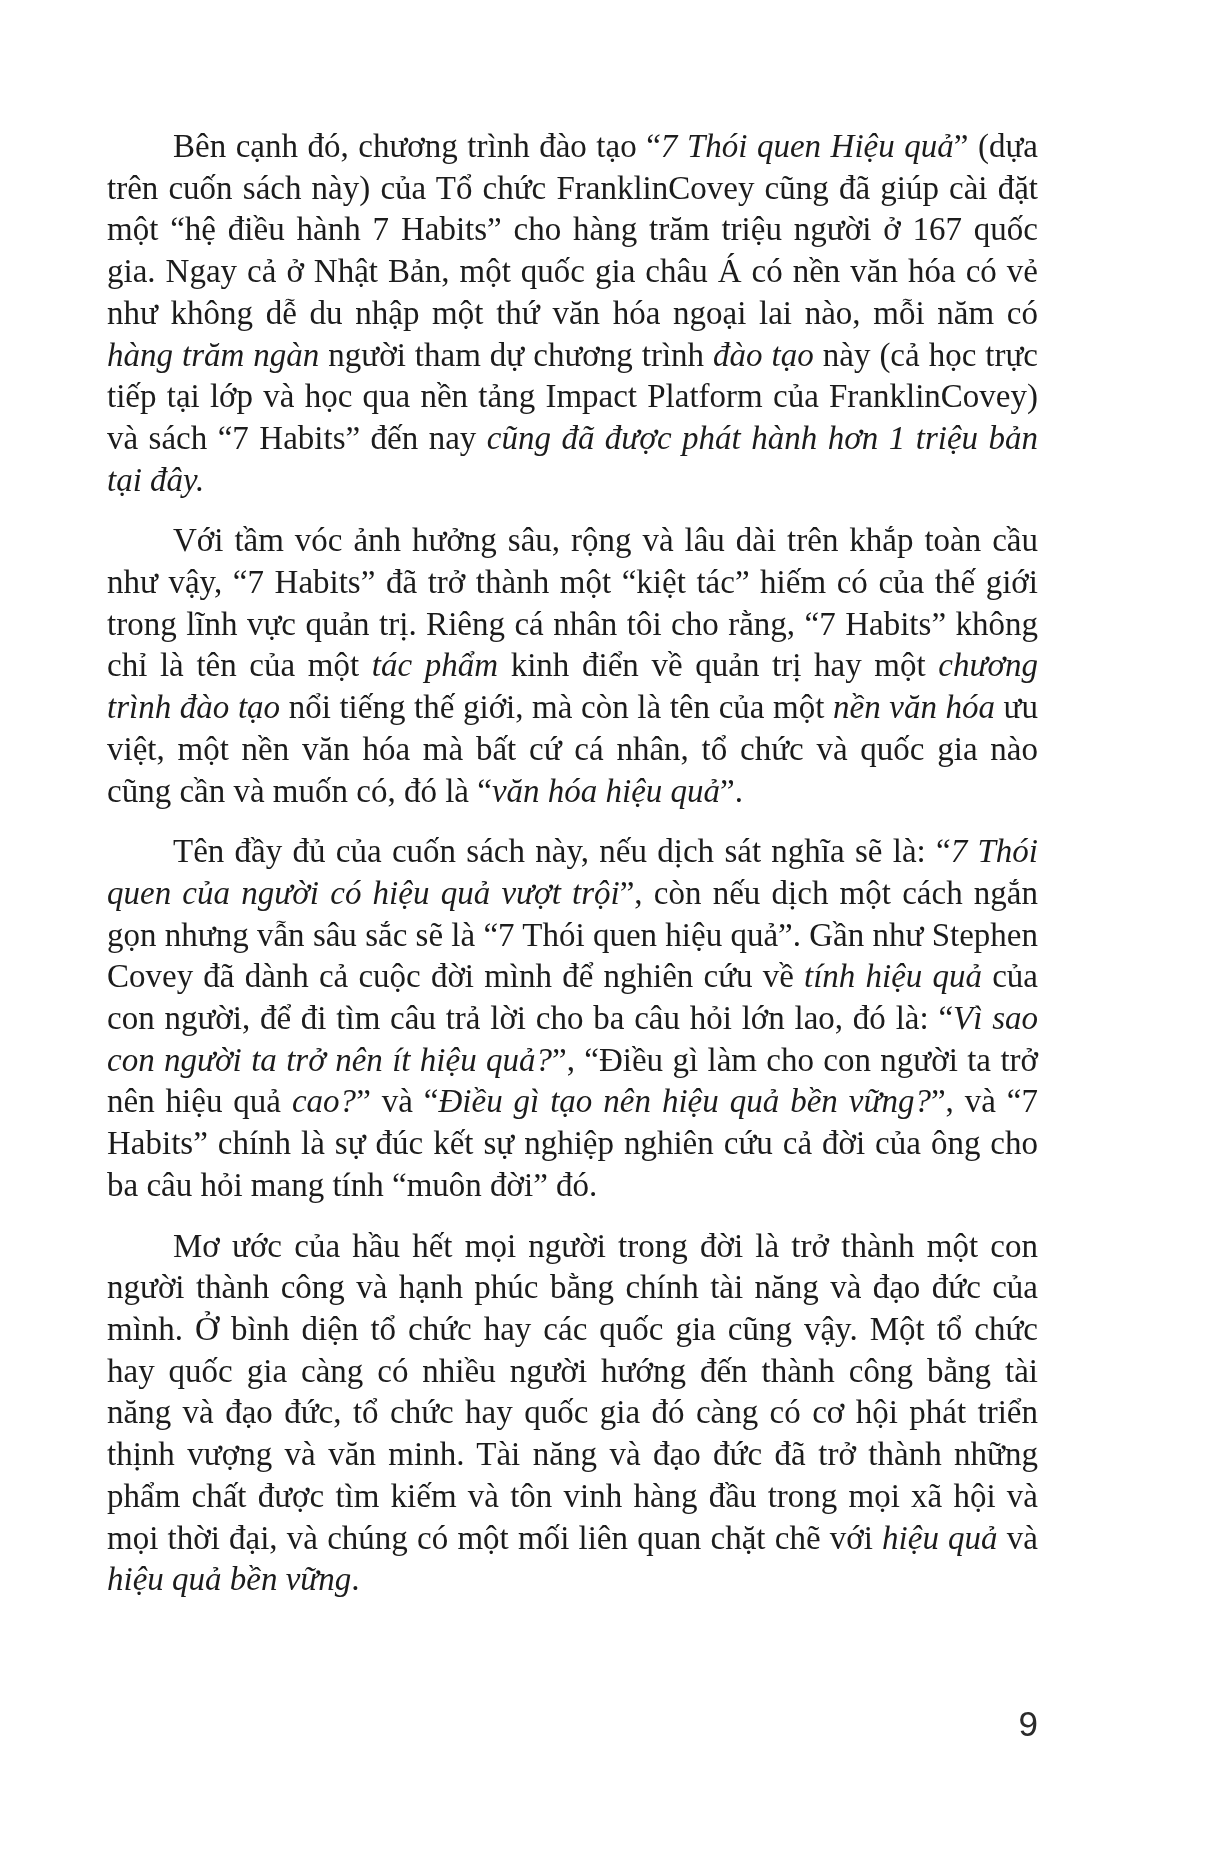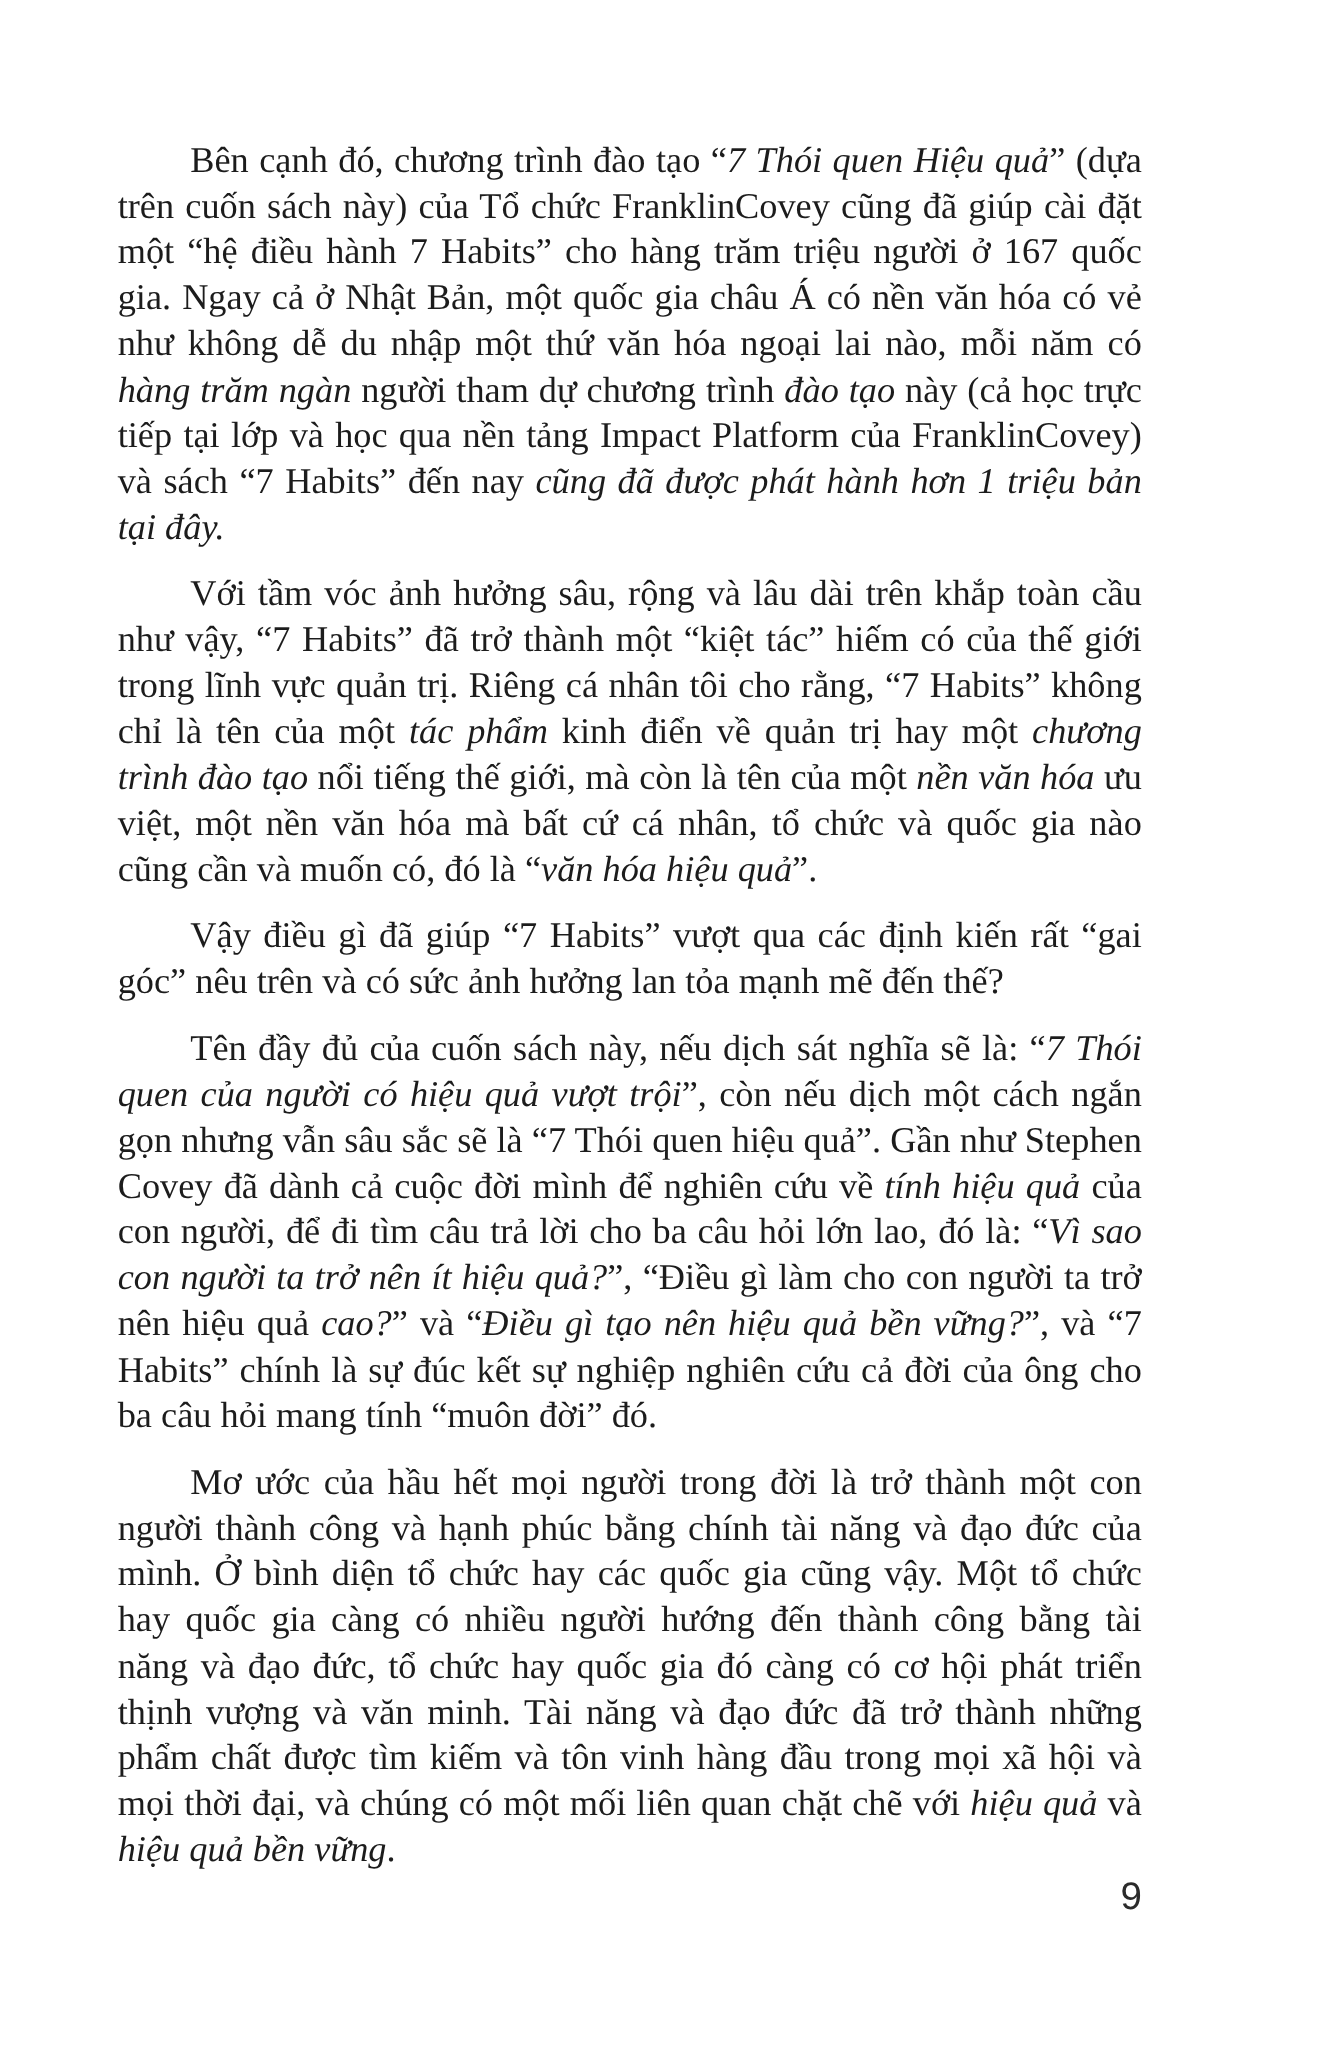--- a/index.html
+++ b/index.html
@@ -47,18 +47,17 @@
     color: #2b2b2b;
   }
 </style>
 </head>
 <body>
 
 <div class="book-page">
   <div class="text-block">
       <p><span class="">Bên cạnh đó, chương trình đào tạo “</span><span class="it">7 Thói quen Hiệu quả</span><span class="">” (dựa trên cuốn sách này) của Tổ chức FranklinCovey cũng đã giúp cài đặt một “hệ điều hành 7 Habits” cho hàng trăm triệu người ở 167 quốc gia. Ngay cả ở Nhật Bản, một quốc gia châu Á có nền văn hóa có vẻ như không dễ du nhập một thứ văn hóa ngoại lai nào, mỗi năm có </span><span class="it">hàng trăm ngàn</span><span class=""> người tham dự chương trình </span><span class="it">đào tạo</span><span class=""> này (cả học trực tiếp tại lớp và học qua nền tảng Impact Platform của FranklinCovey) và sách “7 Habits” đến nay </span><span class="it">cũng đã được phát hành hơn 1 triệu bản tại đây.</span></p>
       <p><span class="">Với tầm vóc ảnh hưởng sâu, rộng và lâu dài trên khắp toàn cầu như vậy, “7 Habits” đã trở thành một “kiệt tác” hiếm có của thế giới trong lĩnh vực quản trị. Riêng cá nhân tôi cho rằng, “7 Habits” không chỉ là tên của một </span><span class="it">tác phẩm</span><span class=""> kinh điển về quản trị hay một </span><span class="it">chương trình đào tạo</span><span class=""> nổi tiếng thế giới, mà còn là tên của một </span><span class="it">nền văn hóa</span><span class=""> ưu việt, một nền văn hóa mà bất cứ cá nhân, tổ chức và quốc gia nào cũng cần và muốn có, đó là “</span><span class="it">văn hóa hiệu quả</span><span class="">”.</span></p>
-      <p><span class="">Vậy điều gì đã giúp “7 Habits” vượt qua các định kiến rất “gai góc” nêu trên và có sức ảnh hưởng lan tỏa mạnh mẽ đến thế?</span></p>
       <p><span class="">Tên đầy đủ của cuốn sách này, nếu dịch sát nghĩa sẽ là: “</span><span class="it">7 Thói quen của người có hiệu quả vượt trội</span><span class="">”, còn nếu dịch một cách ngắn gọn nhưng vẫn sâu sắc sẽ là “7 Thói quen hiệu quả”. Gần như Stephen Covey đã dành cả cuộc đời mình để nghiên cứu về </span><span class="it">tính hiệu quả</span><span class=""> của con người, để đi tìm câu trả lời cho ba câu hỏi lớn lao, đó là: “</span><span class="it">Vì sao con người ta trở nên ít hiệu quả?</span><span class="">”, “Điều gì làm cho con người ta trở nên hiệu quả </span><span class="it">cao?</span><span class="">” và “</span><span class="it">Điều gì tạo nên hiệu quả bền vững?</span><span class="">”, và “7 Habits” chính là sự đúc kết sự nghiệp nghiên cứu cả đời của ông cho ba câu hỏi mang tính “muôn đời” đó.</span></p>
       <p><span class="">Mơ ước của hầu hết mọi người trong đời là trở thành một con người thành công và hạnh phúc bằng chính tài năng và đạo đức của mình. Ở bình diện tổ chức hay các quốc gia cũng vậy. Một tổ chức hay quốc gia càng có nhiều người hướng đến thành công bằng tài năng và đạo đức, tổ chức hay quốc gia đó càng có cơ hội phát triển thịnh vượng và văn minh. Tài năng và đạo đức đã trở thành những phẩm chất được tìm kiếm và tôn vinh hàng đầu trong mọi xã hội và mọi thời đại, và chúng có một mối liên quan chặt chẽ với </span><span class="it">hiệu quả</span><span class=""> và </span><span class="it">hiệu quả bền vững</span><span class="">.</span></p>
     </div>
   <div class="page-number">9</div>
 </div>
 
 </body></html>

